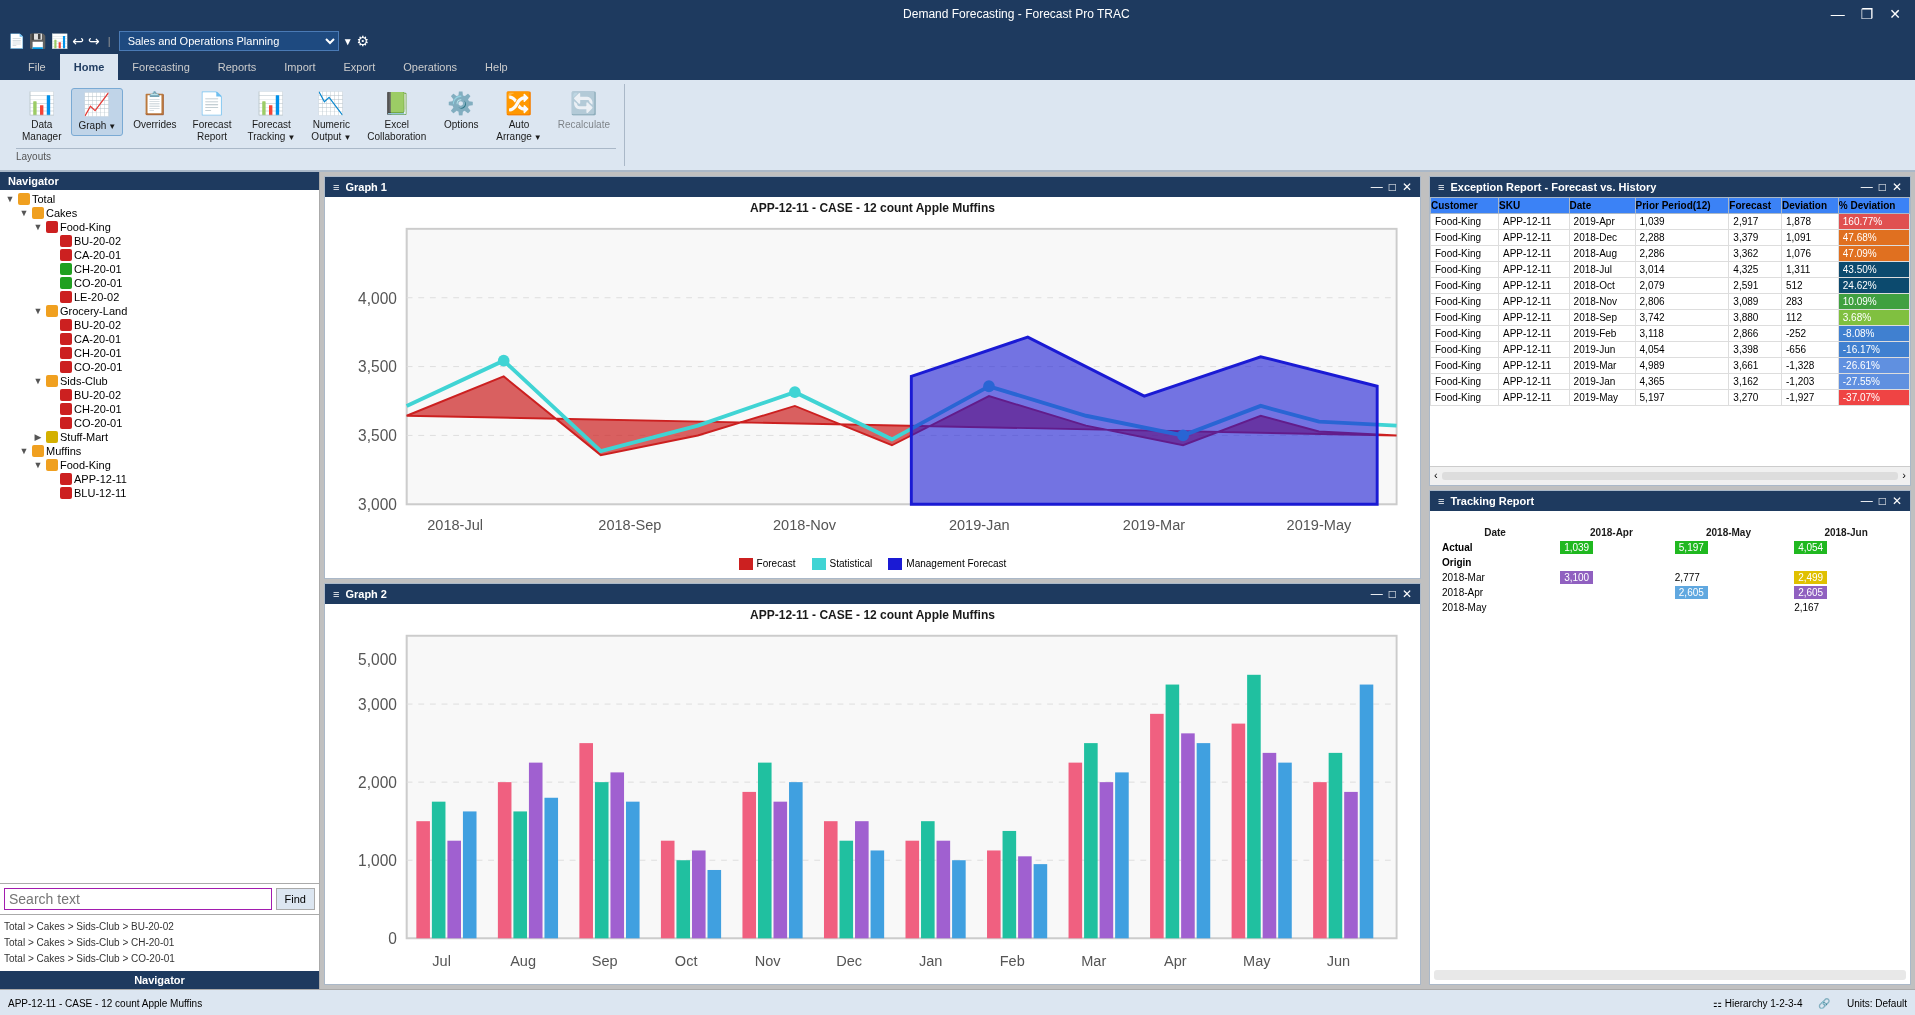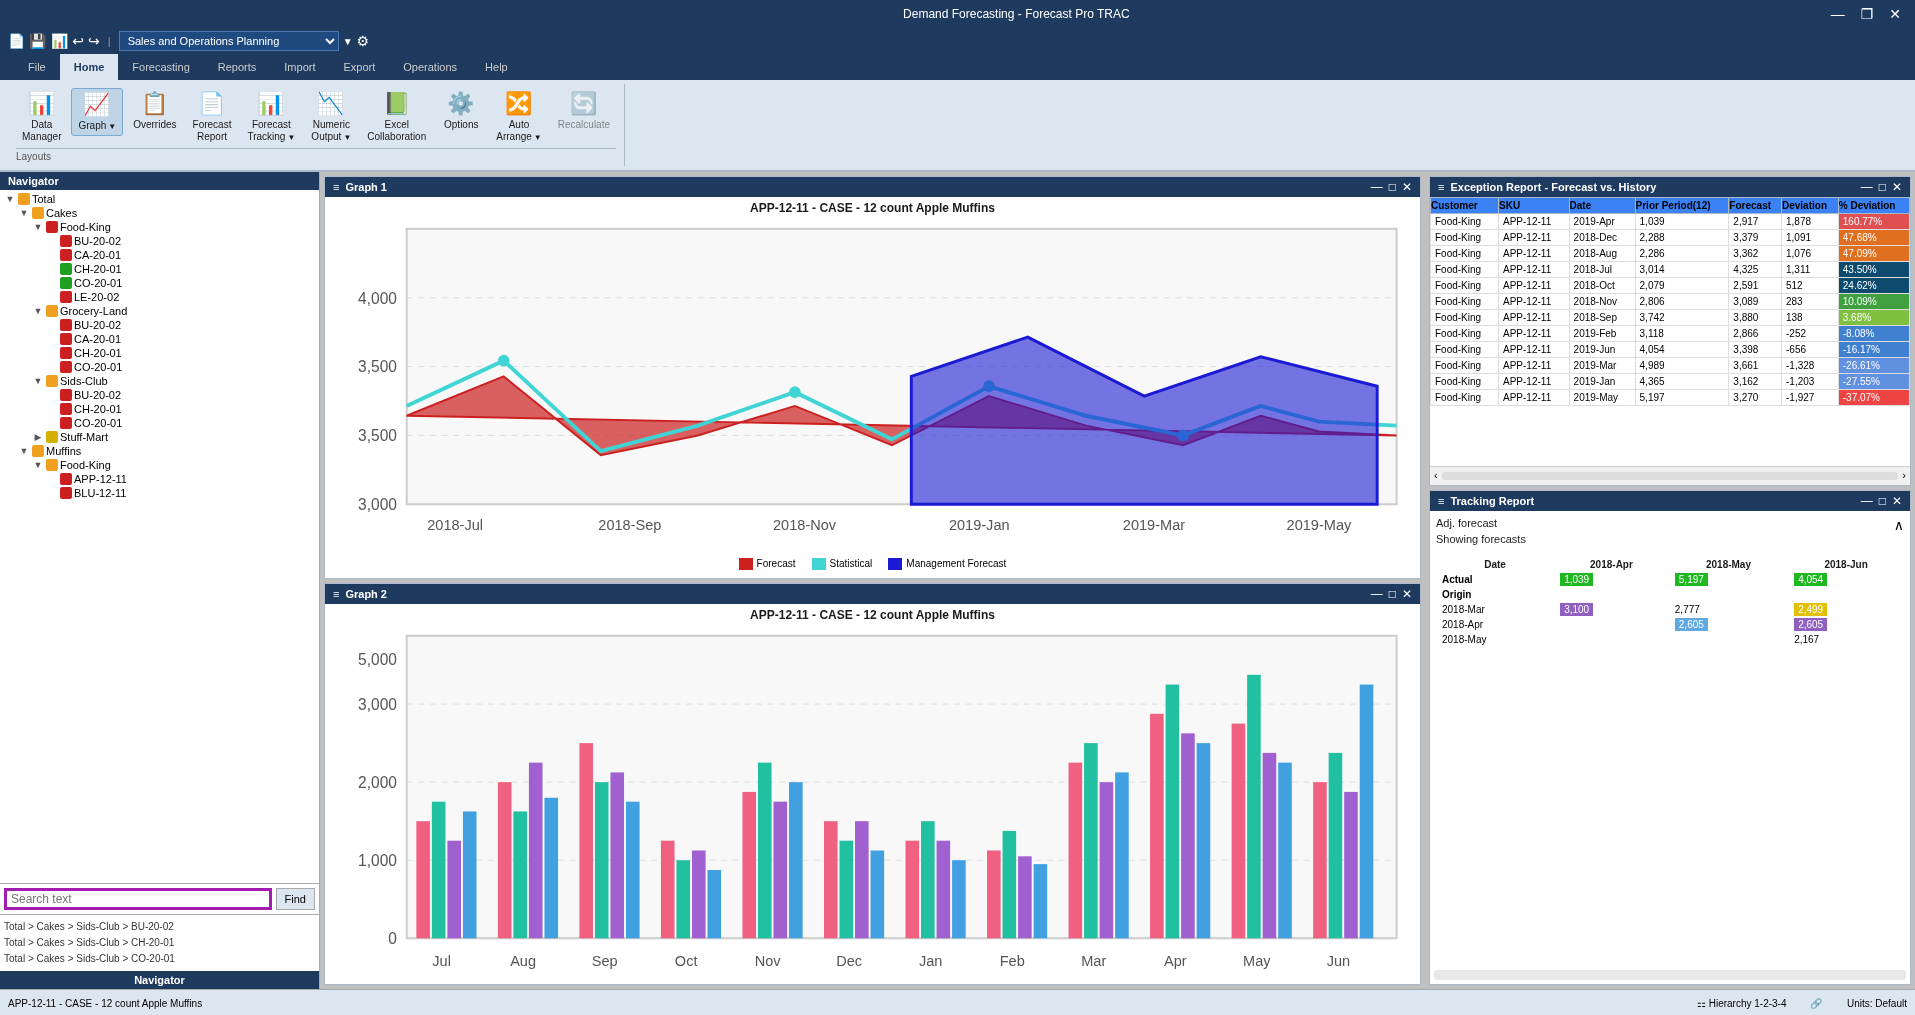--- a/index.html
+++ b/index.html
@@ -40,21 +40,21 @@
     .tree-item .indent { display: inline-block; }
     .tree-item .expander { width: 12px; text-align: center; font-size: 9px; color: #555; }
     .tree-item .node-icon { width: 12px; height: 12px; display: inline-block; margin: 0 2px; border-radius: 2px; }
     .node-orange { background: #f0a020; }
     .node-red { background: #cc2020; }
     .node-green { background: #20a020; }
     .node-yellow { background: #d4b000; }
     .tree-item .node-label { font-size: 11px; }
 
     #search-area { padding: 4px; border-top: 1px solid #aaa; display: flex; gap: 4px; align-items: center; }
-    #search-input { border: 3px solid #a21caf; padding: 2px 4px; font-size: 12px; flex: 1; height: 22px; }
+    #search-input { border: 1px solid #a21caf; padding: 2px 4px; font-size: 14px; flex: 1; height: 22px; }
     #search-btn { background: #dce6f1; border: 1px solid #aaa; padding: 2px 8px; cursor: pointer; font-size: 11px; height: 22px; }
 
     #breadcrumb-area { padding: 4px; border-top: 1px solid #aaa; font-size: 10px; color: #333; }
     #breadcrumb-area div { line-height: 1.6; }
 
     #navigator-footer { background: #1e3a5f; color: white; padding: 3px 8px; font-size: 11px; font-weight: bold; text-align: center; cursor: pointer; }
 
     
     #content { flex: 1; display: flex; overflow: hidden; }
     #graphs-area { flex: 1; display: flex; flex-direction: column; overflow: hidden; padding: 4px; gap: 4px; }
@@ -613,21 +613,21 @@
     <td>3,089</td>
     <td>283</td>
     <td class="dev-green">10.09%</td>
   </tr>
                 <tr>
     <td>Food-King</td>
     <td>APP-12-11</td>
     <td>2018-Sep</td>
     <td>3,742</td>
     <td>3,880</td>
-    <td>138</td>
+    <td>112</td>
     <td class="dev-lgreen">3.68%</td>
   </tr>
                 <tr>
     <td>Food-King</td>
     <td>APP-12-11</td>
     <td>2019-Feb</td>
     <td>3,118</td>
     <td>2,866</td>
     <td>-252</td>
     <td class="dev-blue">-8.08%</td>
@@ -684,27 +684,20 @@
             <span>≡</span>
             <span>Tracking Report</span>
           </div>
           <div class="panel-header-controls">
             <span class="panel-ctrl-btn">—</span>
             <span class="panel-ctrl-btn">□</span>
             <span class="panel-ctrl-btn">✕</span>
           </div>
         </div>
         <div class="tracking-content">
-          <div style="display:flex; justify-content:space-between; align-items:flex-start;">
-            <div>
-              <div class="tracking-info">Adj. forecast</div>
-              <div class="tracking-info">Showing forecasts</div>
-            </div>
-            <span style="cursor:pointer; font-size:14px;">∧</span>
-          </div>
           <table class="tracking-table">
             <thead>
               <tr>
                 <th>Date</th>
                 <th>2018-Apr</th>
                 <th>2018-May</th>
                 <th>2018-Jun</th>
               </tr>
             </thead>
             <tbody>
@@ -745,18 +738,18 @@
       </div>
 
     </div>
 
   </div>
 
 </div>
 
 <div id="status-bar">
   <span>APP-12-11 - CASE - 12 count Apple Muffins</span>
-  <div style="display:flex; gap:24px; align-items:center;">
+  <div style="display:flex; gap:16px; align-items:center;">
     <span style="cursor:pointer;">⚏ Hierarchy 1-2-3-4</span>
     <span>🔗</span>
     <span style="cursor:pointer;">Units: Default</span>
   </div>
 </div>
 
 </body></html>

